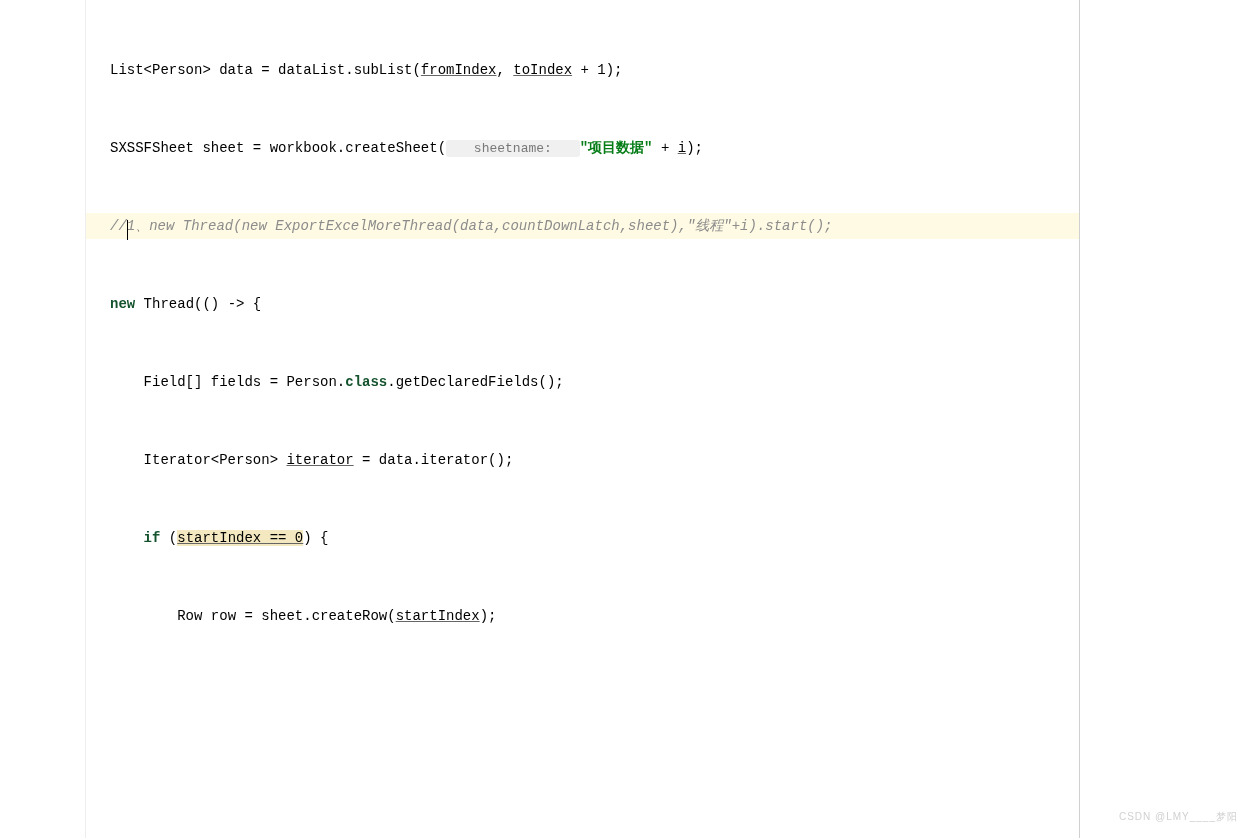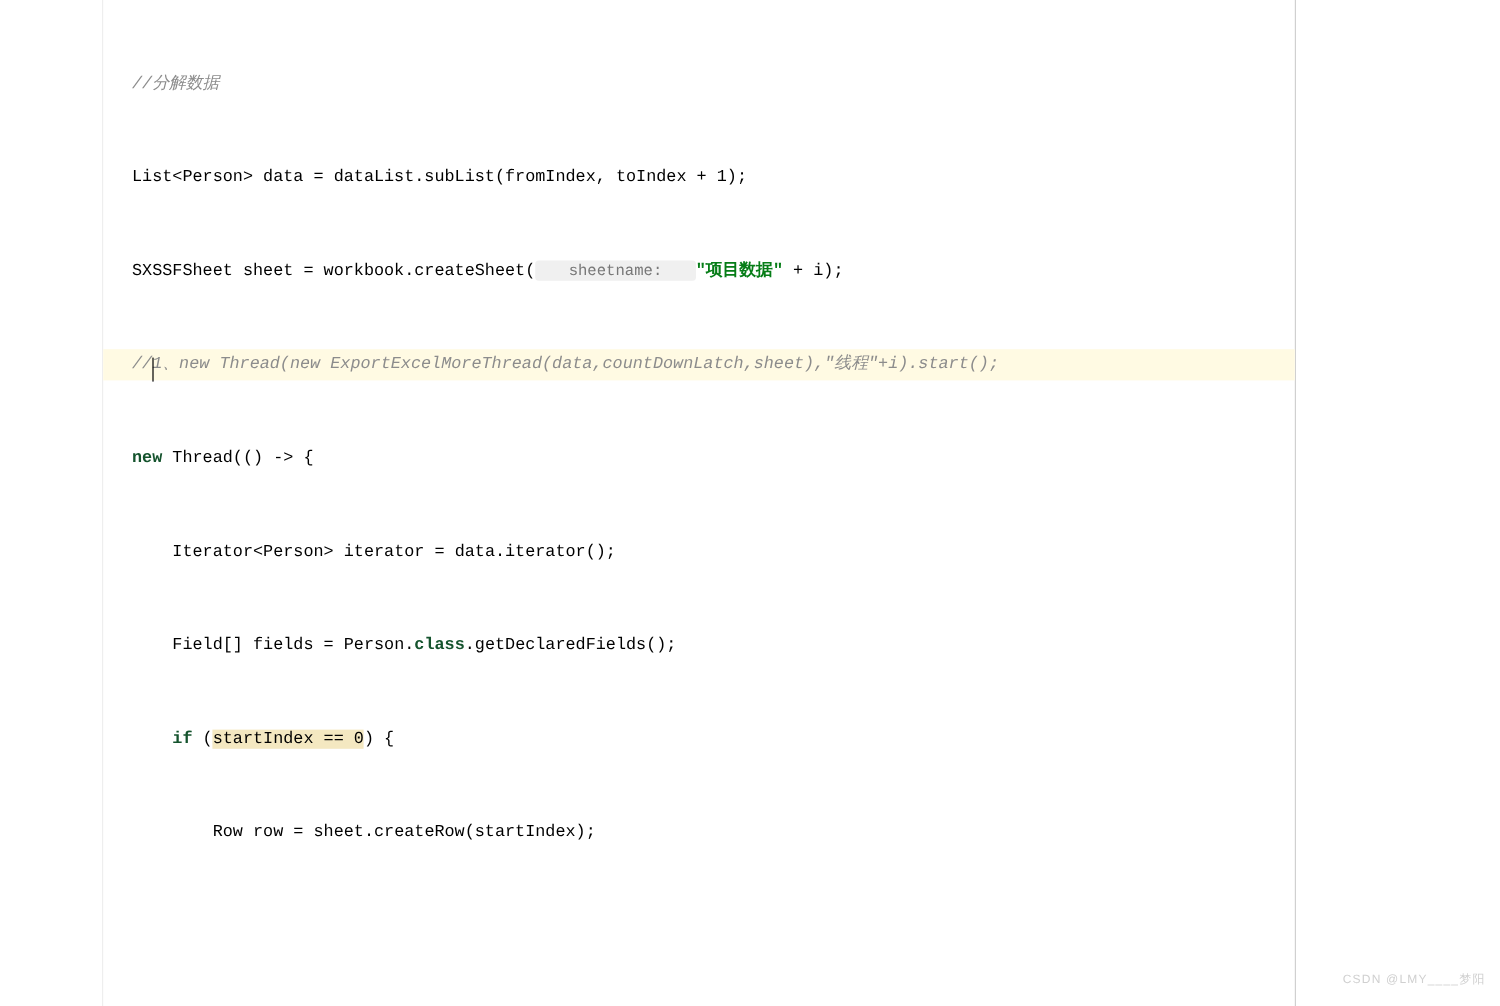--- a/index.html
+++ b/index.html
@@ -47,21 +47,21 @@
     .str { color: #067d17; font-weight: bold; }
     .num { color: #1750eb; }
     .param-hint {
       background: #f0f0f0;
       color: #787878;
       padding: 1px 20px;
       border-radius: 3px;
       font-style: normal;
       font-size: 13px;
     }
-    .underline-style { text-decoration-color: #666; text-align: center; }
+    .underline-style { text-decoration: underline; text-decoration-color: #666; text-align: center; }
     .watermark {
       position: fixed;
       bottom: 8px;
       right: 12px;
       color: #d0d0d0;
       font-family: sans-serif;
       font-size: 10px;
       letter-spacing: 1px;
     }
     .caret-line {
@@ -72,27 +72,26 @@
       height: 100%;
       background: #000;
     }
   </style>
 </head>
 <body>
 
 <div class="editor">
   <div class="gutter"></div>
   <div class="code-area">
-    <div class="line"><span class="comment">//分解数据</span></div>
     <div class="line"><span>List&lt;Person&gt; data = dataList.subList(</span><span class="underline-style">fromIndex</span><span>, </span><span class="underline-style">toIndex</span><span> + 1);</span></div>
     <div class="line"><span>SXSSFSheet sheet = workbook.createSheet(</span><span class="param-hint"> sheetname: </span><span class="str">"项目数据"</span><span> + </span><span class="underline-style">i</span><span>);</span></div>
     <div class="line highlight-line" style="position:relative;"><span class="comment"><span>//</span><span style="position:relative;"><span class="caret-line" style="position:absolute;left:0;top:2px;height:20px;"></span></span><span>1、new Thread(new ExportExcelMoreThread(data,countDownLatch,sheet),"线程"+i).start();</span></span></div>
     <div class="line"><span class="kw">new</span><span> Thread(() -&gt; {</span></div>
+    <div class="line">    <span>Field[] fields = Person.</span><span class="kw">class</span><span>.getDeclaredFields();</span></div>
     <div class="line">    <span>Iterator&lt;Person&gt; </span><span class="underline-style">iterator</span><span> = data.iterator();</span></div>
-    <div class="line">    <span>Field[] fields = Person.</span><span class="kw">class</span><span>.getDeclaredFields();</span></div>
     <div class="line">    <span class="kw">if</span><span> (</span><span class="highlight-box underline-style">startIndex == 0</span><span>) {</span></div>
     <div class="line">        <span>Row row = sheet.createRow(</span><span class="underline-style">startIndex</span><span>);</span></div>
     <div class="line">        </div>
     
     
     
     
     
     
     

